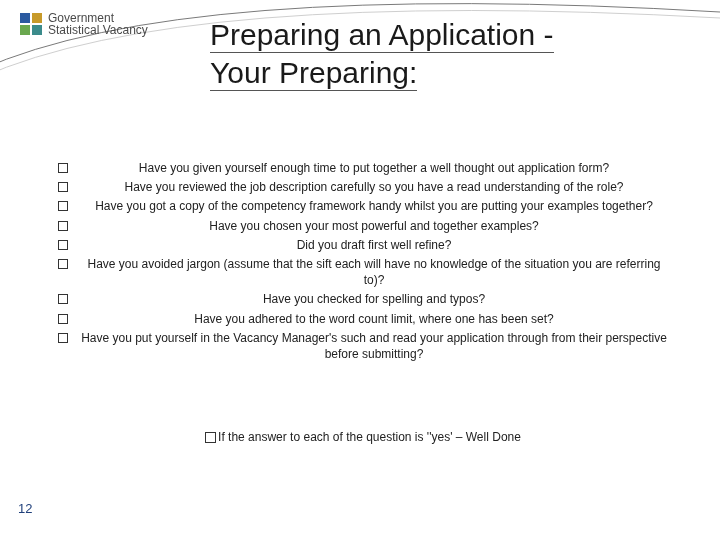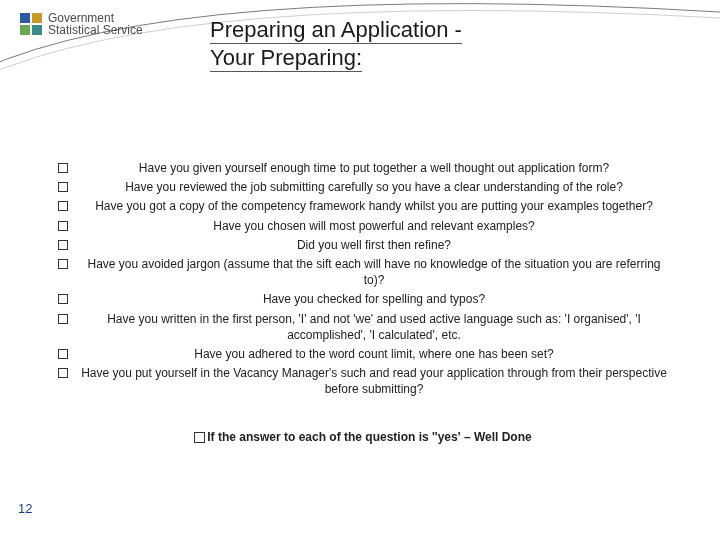--- a/index.html
+++ b/index.html
@@ -53,21 +53,21 @@
     left: 0;
     top: 0;
     width: 720px;
     height: 100px;
     pointer-events: none;
   }
   .title {
     position: absolute;
     left: 210px;
     top: 16px;
-    font-size: 22px;
+    font-size: 30px;
     color: #1a1a1a;
     line-height: 1.25;
     width: 480px;
   }
   .title .underline {
     border-bottom: 1px solid #555;
     display: inline;
     padding-bottom: 1px;
   }
   .checklist {
@@ -92,21 +92,21 @@
     margin-top: 3px;
     margin-right: 12px;
   }
   .item-text { flex: 1 1 auto; }
   .conclusion {
     position: absolute;
     left: 58px;
     top: 430px;
     width: 610px;
     font-size: 12px;
-    font-weight: bold;
+    font-weight: normal;
     text-align: center;
     display: flex;
     justify-content: center;
     align-items: flex-start;
     gap: 2px;
   }
   .conclusion .cbox {
     width: 9px;
     height: 9px;
     border: 1px solid #333;
@@ -138,61 +138,57 @@
         <div class="sq blue"></div>
           <div class="sq gold"></div>
       </div>
       <div class="logo-row">
         <div class="sq green"></div>
           <div class="sq teal"></div>
       </div>
     </div>
     <div class="logo-text">
       <span>Government</span>
-      <span>Statistical Service</span>
+      <span>Statistical Vacancy</span>
     </div>
   </div>
 
   <div class="title">
     <span class="underline">Preparing an Application -</span><br>
     <span class="underline">Your Preparing:</span>
   </div>
 
   <div class="checklist">
     <div class="item">
         <div class="box"></div>
         <div class="item-text">Have you given yourself enough time to put together a well thought out application form?</div>
       </div>
     <div class="item">
         <div class="box"></div>
-        <div class="item-text">Have you reviewed the job submitting carefully so you have a clear understanding of the role?</div>
+        <div class="item-text">Have you reviewed the job description carefully so you have a read understanding of the role?</div>
       </div>
     <div class="item">
         <div class="box"></div>
         <div class="item-text">Have you got a copy of the competency framework handy whilst you are putting your examples together?</div>
       </div>
     <div class="item">
         <div class="box"></div>
-        <div class="item-text">Have you chosen will most powerful and relevant examples?</div>
-      </div>
-    <div class="item">
-        <div class="box"></div>
-        <div class="item-text">Did you well first then refine?</div>
+        <div class="item-text">Have you chosen your most powerful and together examples?</div>
+      </div>
+    <div class="item">
+        <div class="box"></div>
+        <div class="item-text">Did you draft first well refine?</div>
       </div>
     <div class="item">
         <div class="box"></div>
         <div class="item-text">Have you avoided jargon (assume that the sift each will have no knowledge of the situation you are referring to)?</div>
       </div>
     <div class="item">
         <div class="box"></div>
         <div class="item-text">Have you checked for spelling and typos?</div>
-      </div>
-    <div class="item">
-        <div class="box"></div>
-        <div class="item-text">Have you written in the first person, 'I' and not 'we' and used active language such as: 'I organised', 'I accomplished', 'I calculated', etc.</div>
       </div>
     <div class="item">
         <div class="box"></div>
         <div class="item-text">Have you adhered to the word count limit, where one has been set?</div>
       </div>
     <div class="item">
         <div class="box"></div>
         <div class="item-text">Have you put yourself in the Vacancy Manager's such and read your application through from their perspective before submitting?</div>
       </div>
   </div>

